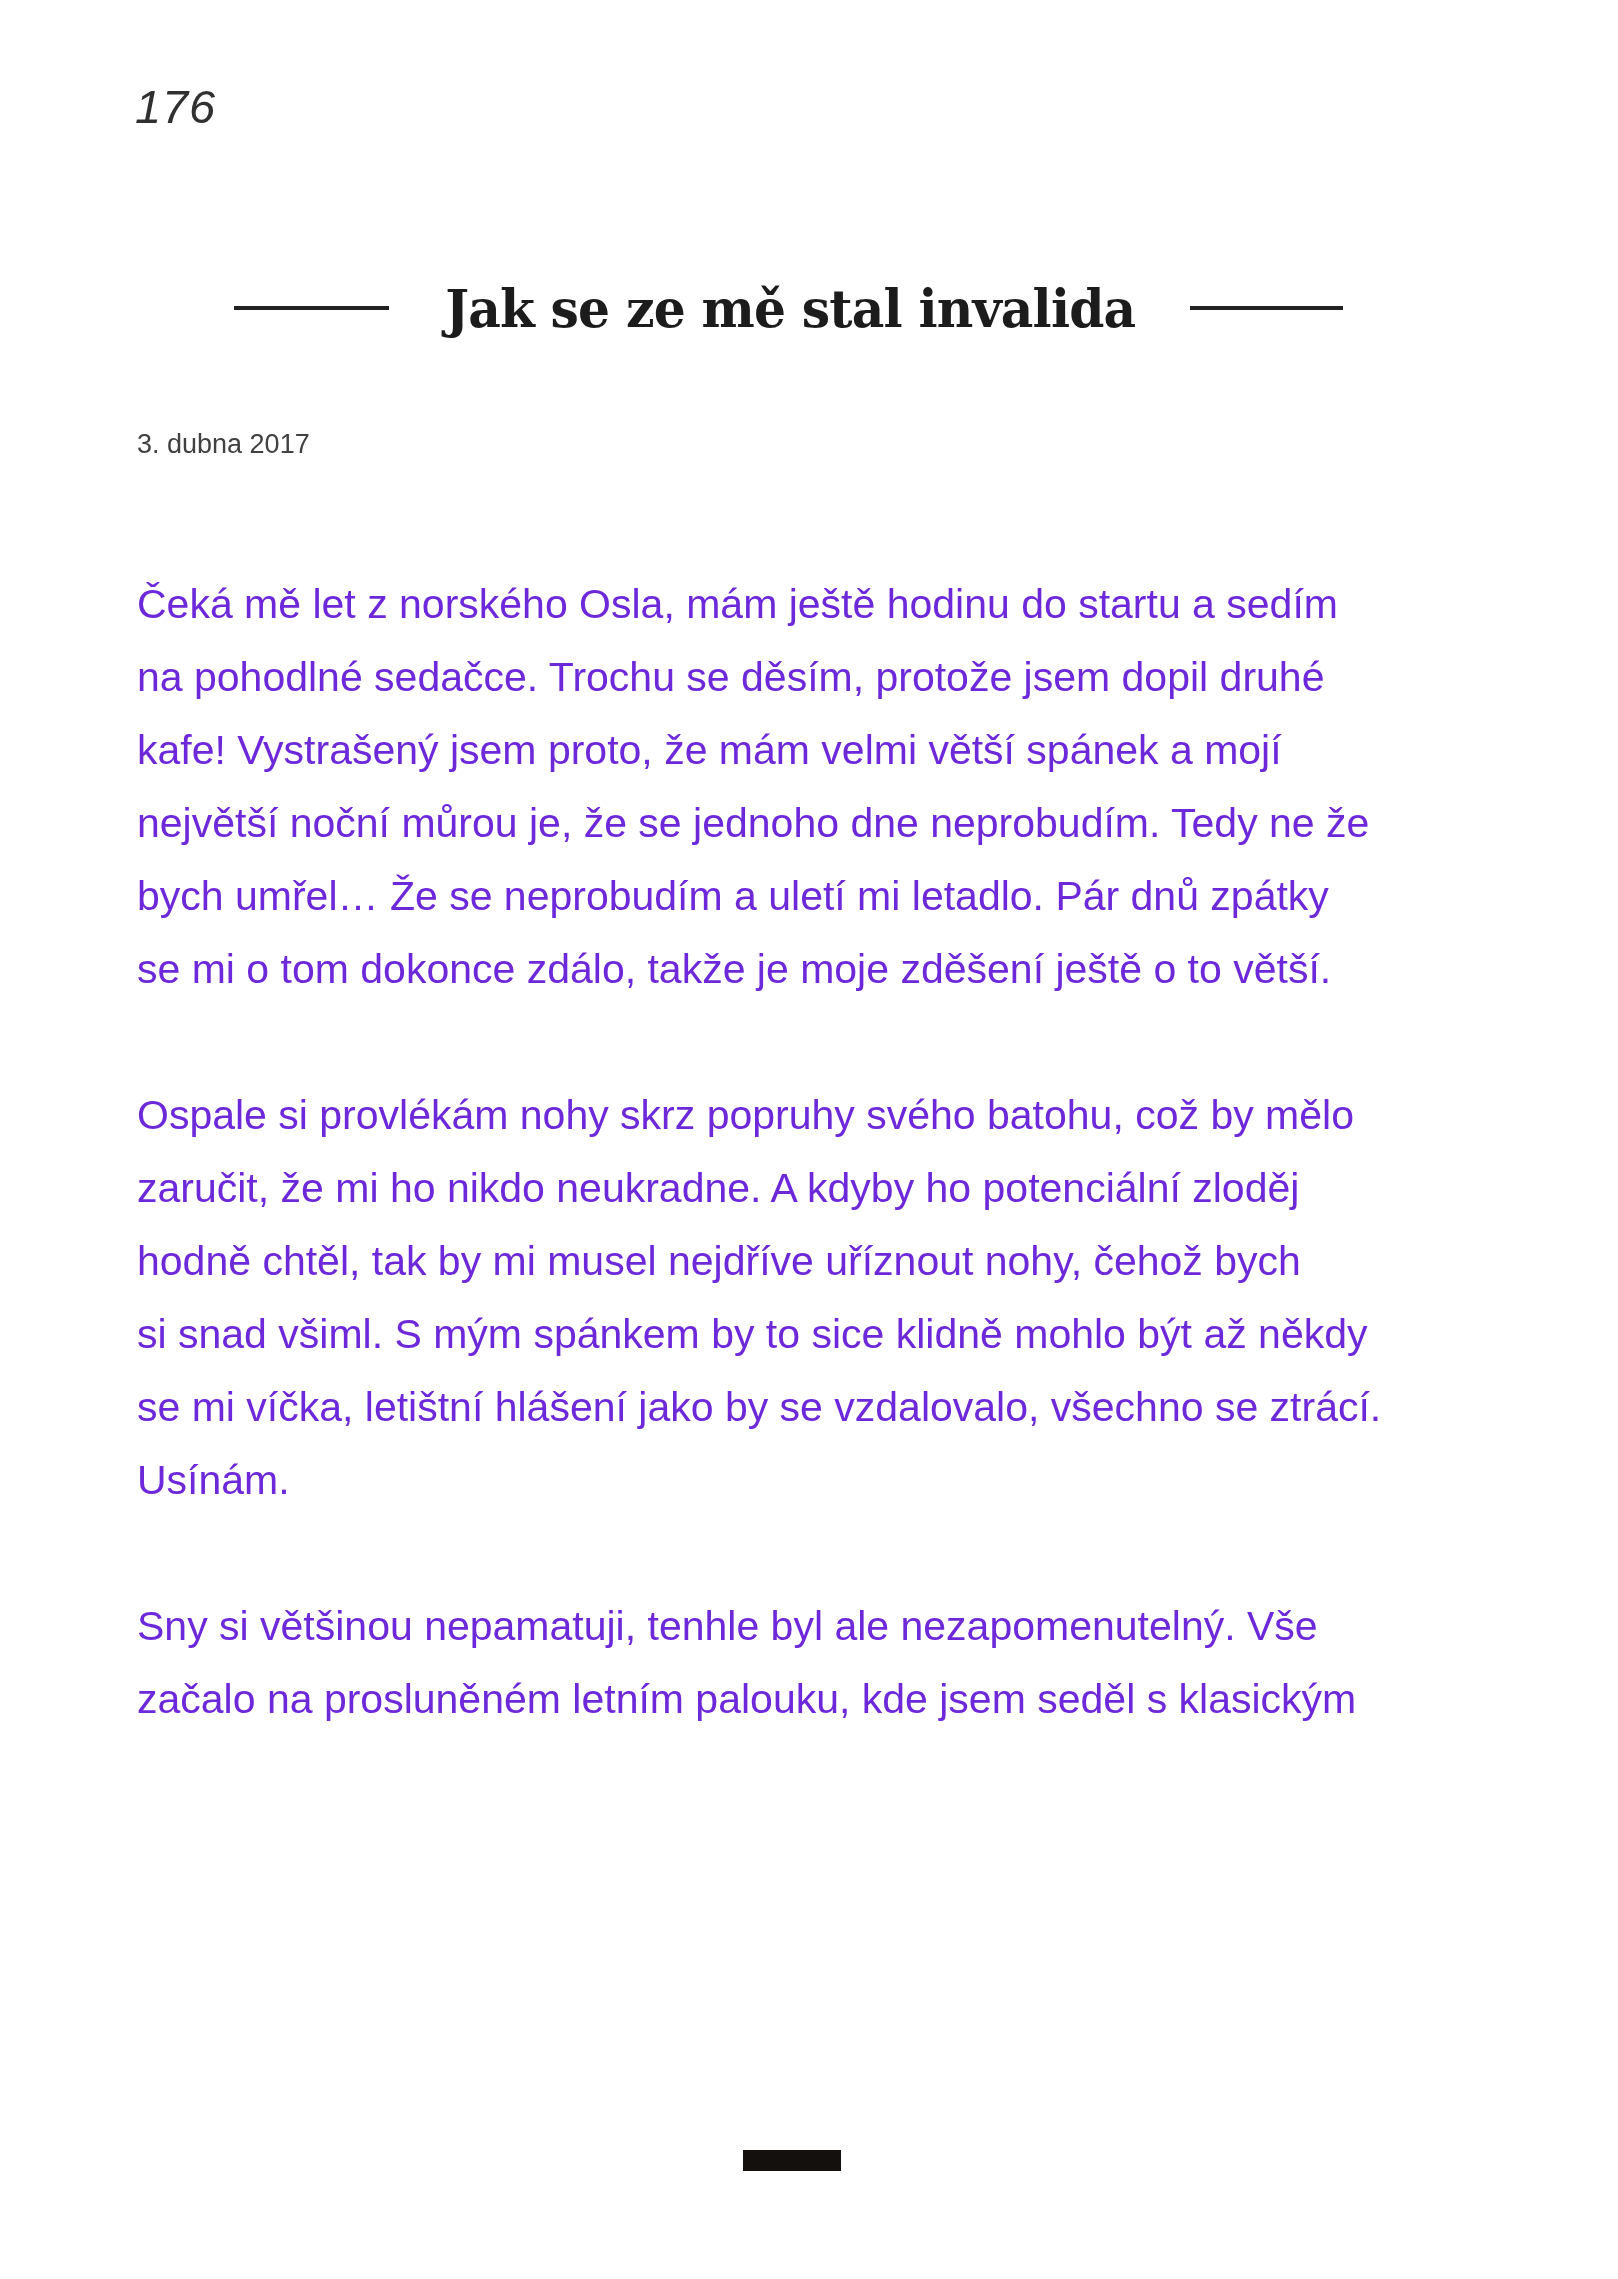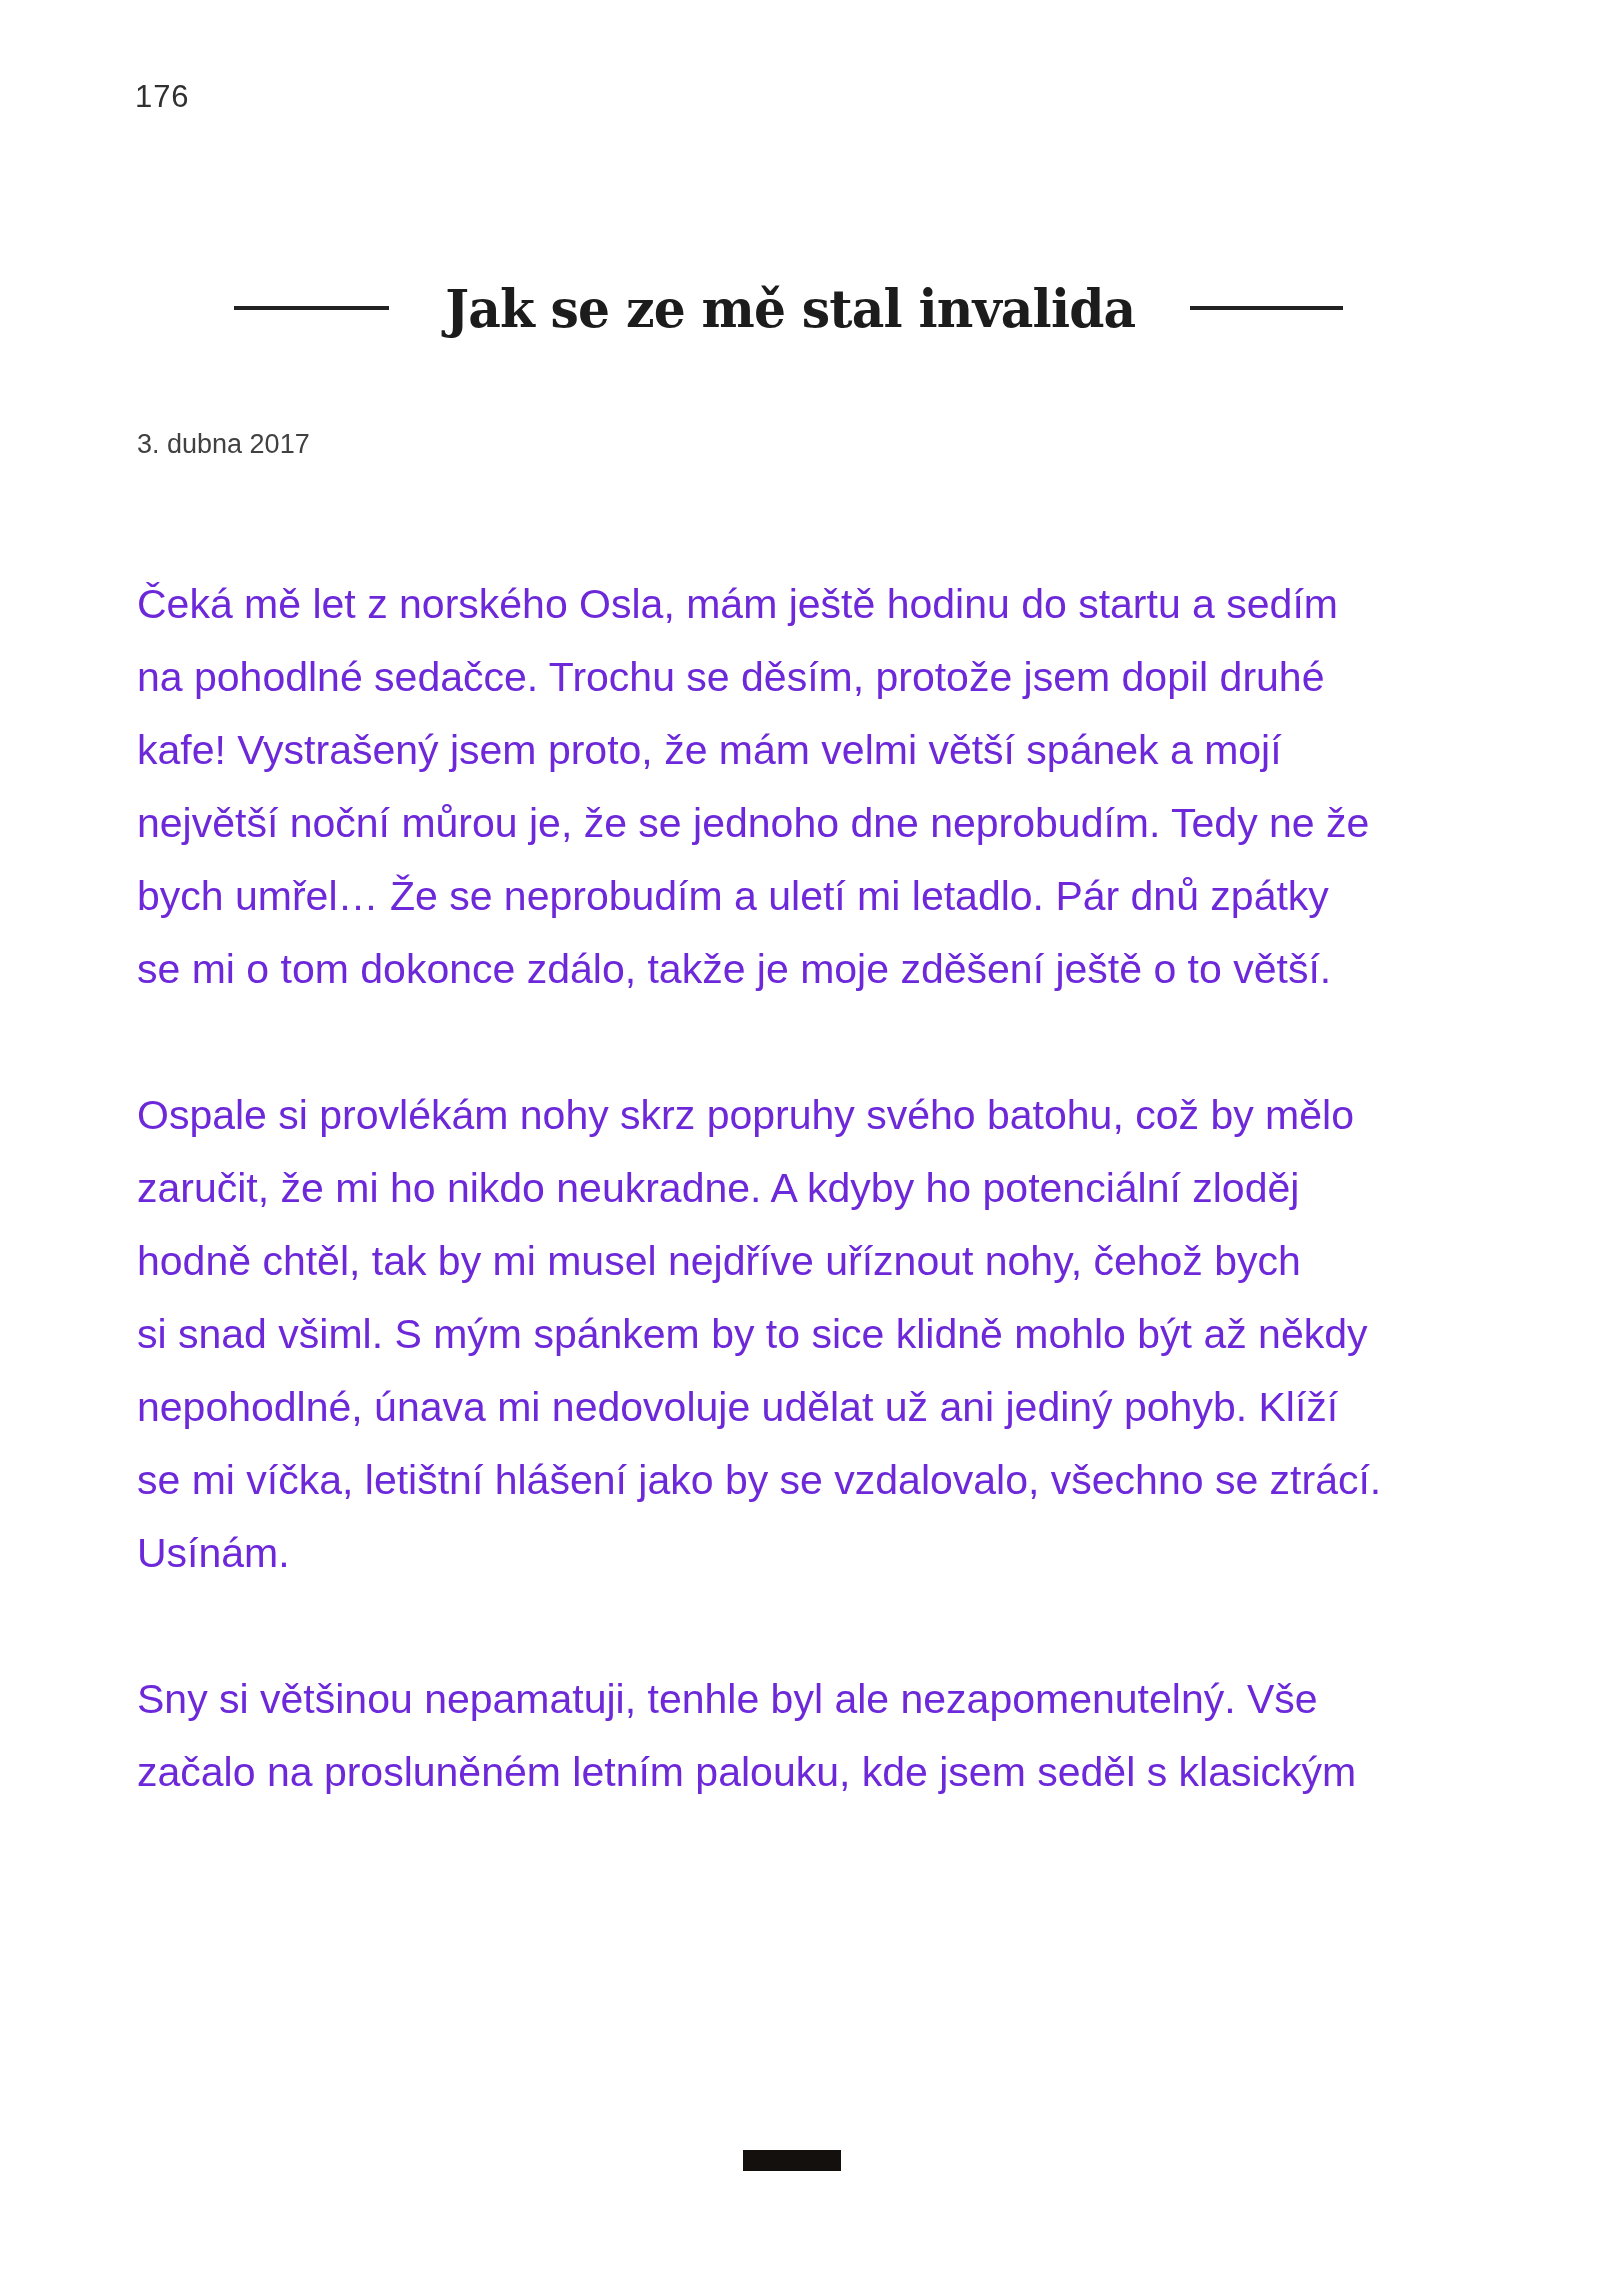--- a/index.html
+++ b/index.html
@@ -15,21 +15,22 @@
     background: #ffffff;
     overflow: hidden;
     font-family: "Liberation Sans", sans-serif;
   }
 
   
   .page-number {
     position: absolute;
     left: 135px;
     top: 79px;
-    font-size: 31px;
+    font-size: 47px;
+    font-style: italic;
     font-weight: 300;
     color: #303030;
     letter-spacing: 0.9px;
   }
 
   
   .title-row {
     position: absolute;
     top: 277px;
     left: 0;
@@ -116,21 +117,20 @@
         <div class="line">kafe! Vystrašený jsem proto, že mám velmi větší spánek a mojí</div>
         <div class="line">největší noční můrou je, že se jednoho dne neprobudím. Tedy ne že</div>
         <div class="line">bych umřel… Že se neprobudím a uletí mi letadlo. Pár dnů zpátky</div>
         <div class="line">se mi o tom dokonce zdálo, takže je moje zděšení ještě o to větší.</div>
       </div>
     <div class="paragraph">
         <div class="line">Ospale si provlékám nohy skrz popruhy svého batohu, což by mělo</div>
         <div class="line">zaručit, že mi ho nikdo neukradne. A kdyby ho potenciální zloděj</div>
         <div class="line">hodně chtěl, tak by mi musel nejdříve uříznout nohy, čehož bych</div>
         <div class="line">si snad všiml. S mým spánkem by to sice klidně mohlo být až někdy</div>
-        <div class="line">nepohodlné, únava mi nedovoluje udělat už ani jediný pohyb. Klíží</div>
         <div class="line">se mi víčka, letištní hlášení jako by se vzdalovalo, všechno se ztrácí.</div>
         <div class="line">Usínám.</div>
       </div>
     <div class="paragraph">
         <div class="line">Sny si většinou nepamatuji, tenhle byl ale nezapomenutelný. Vše</div>
         <div class="line">začalo na prosluněném letním palouku, kde jsem seděl s klasickým</div>
       </div>
   </div>
 
   <div class="footer-block"></div>

